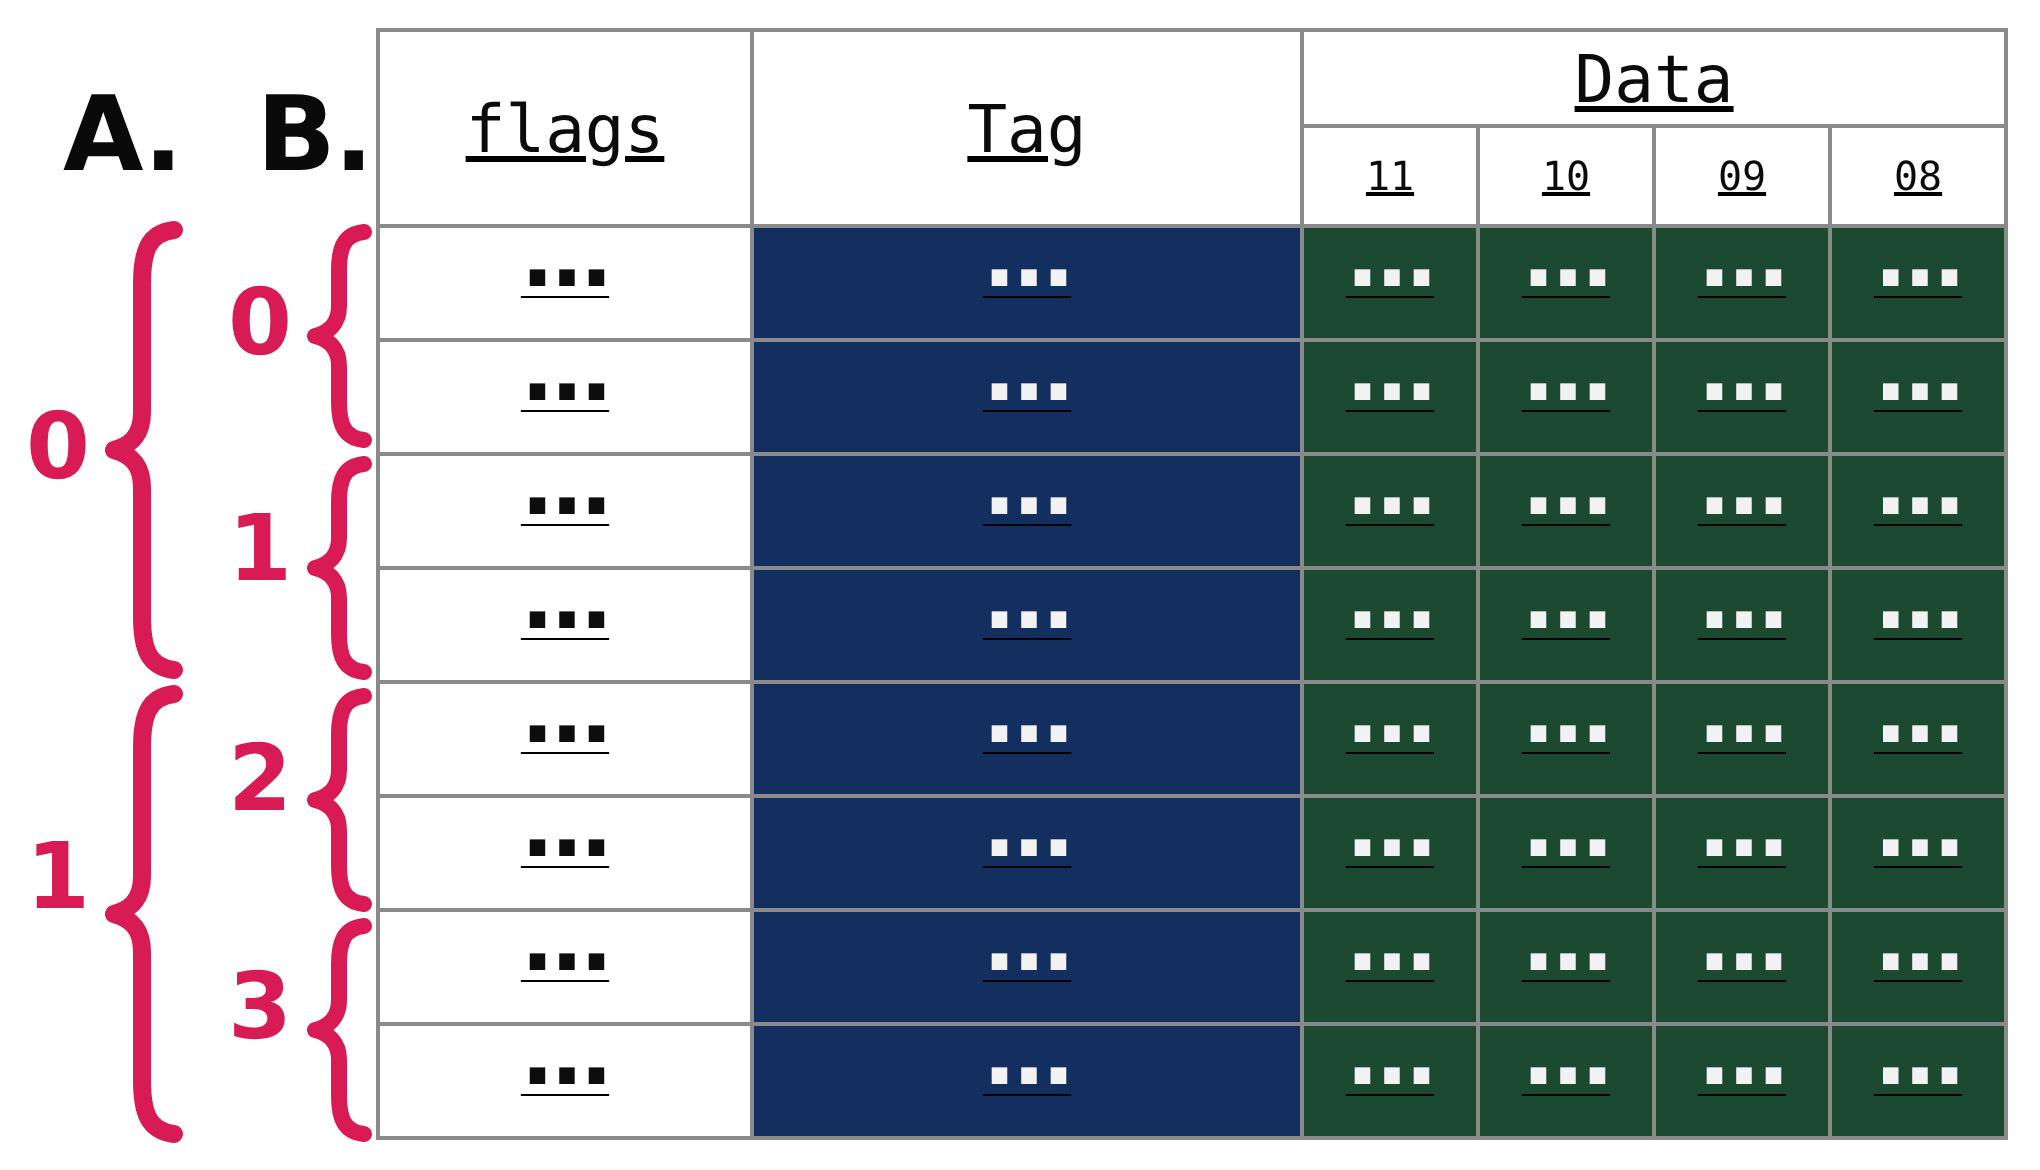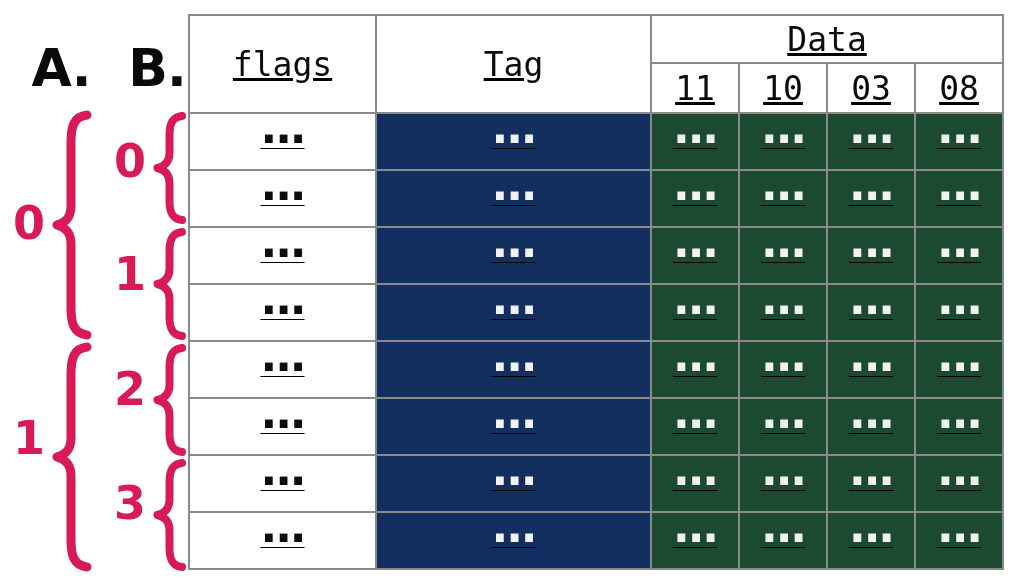--- a/index.html
+++ b/index.html
@@ -72,21 +72,21 @@
     text-align: center;
     vertical-align: middle;
   }
   table.cache th {
     background: #ffffff;
     font-family: "DejaVu Sans Mono", monospace;
     font-weight: 500;
     color: #0b0b0b;
   }
   th.h-main { font-size: 33px; }
-  th.h-sub  { font-size: 33px; height: 48px; }
+  th.h-sub  { font-size: 20px; height: 48px; }
   tr.h-row1 th { height: 46px; }
   td.c-flags { background: #ffffff; height: 55px; }
   td.c-tag   { background: #132f60; }
   td.c-data  { background: #1b4a31; }
 
   .dots {
     font-family: "DejaVu Sans", sans-serif;
     font-weight: 700;
     font-size: 44px;
     letter-spacing: -2px;
@@ -156,21 +156,21 @@
     </colgroup>
     <thead>
       <tr class="h-row1">
         <th rowspan="2" class="h-main">flags</th>
         <th rowspan="2" class="h-main">Tag</th>
         <th colspan="4" class="h-main">Data</th>
       </tr>
       <tr>
         <th class="h-sub">11</th>
         <th class="h-sub">10</th>
-        <th class="h-sub">03</th>
+        <th class="h-sub">09</th>
         <th class="h-sub">08</th>
       </tr>
     </thead>
     <tbody>
       <tr>
         <td class="c-flags"><span class="dots dots-dark">...</span></td>
         <td class="c-tag"><span class="dots dots-light">...</span></td>
         <td class="c-data"><span class="dots dots-light">...</span></td>
         <td class="c-data"><span class="dots dots-light">...</span></td>
         <td class="c-data"><span class="dots dots-light">...</span></td>

